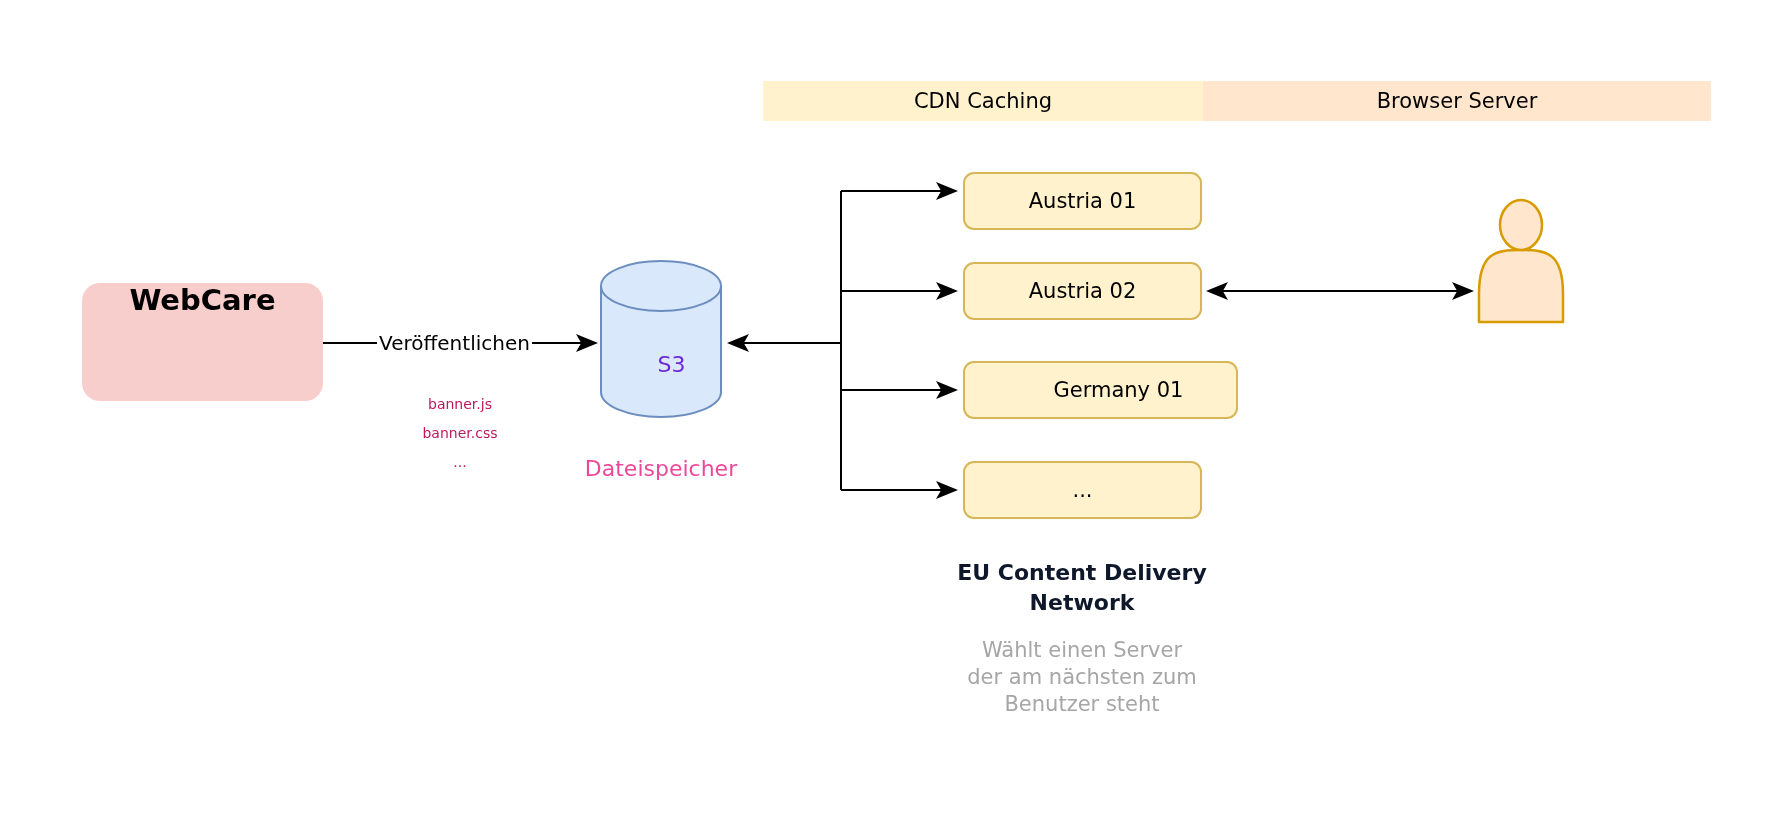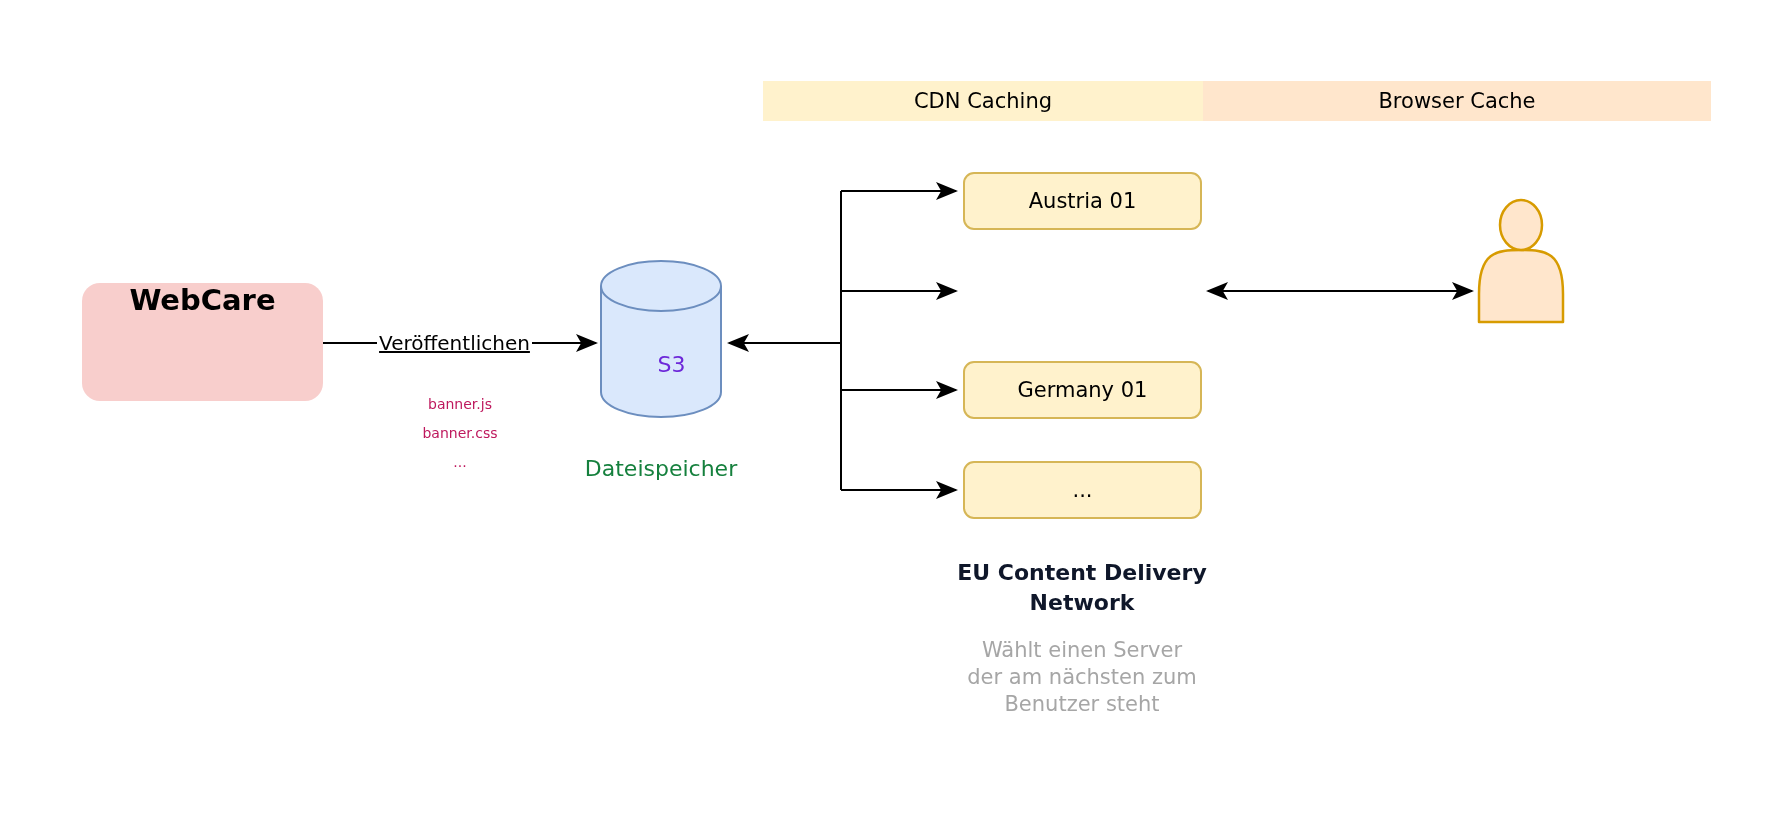--- a/index.html
+++ b/index.html
@@ -48,21 +48,20 @@
   #publish-label {
     left: 377px; top: 329px;
     width: 155px; height: 28px;
     background: #ffffff;
     z-index: 3;
     display: flex;
     align-items: center;
     justify-content: center;
     font-size: 20px;
     color: #000000;
-    text-decoration: underline;
   }
   #publish-files {
     left: 370px; top: 390px;
     width: 180px;
     z-index: 2;
     text-align: center;
     font-size: 14px;
     line-height: 29px;
     color: #be185d;
     white-space: pre-line;
@@ -74,38 +73,38 @@
     text-align: center;
     font-size: 22px;
     color: #6d28d9;
   }
   #storage-caption {
     left: 551px; top: 456px;
     width: 220px;
     z-index: 2;
     text-align: center;
     font-size: 22px;
-    color: #15803d;
+    color: #ec4899;
   }
   .server-box {
     left: 963px;
     width: 235px; height: 54px;
     background: #FFF2CC;
     border: 2px solid #D6B656;
     border-radius: 11px;
     z-index: 2;
     display: flex;
     align-items: center;
     justify-content: center;
     font-size: 21px;
     color: #000000;
   }
   #server-0 { top: 172px; }
   #server-1 { top: 262px; }
-  #server-2 { top: 361px; }
+  #server-2 { top: 361px; padding-left: 36px; }
   #server-3 { top: 461px; }
   #cdn-group-title {
     left: 942px; top: 558px;
     width: 280px;
     z-index: 2;
     text-align: center;
     font-size: 22px;
     font-weight: bold;
     line-height: 30px;
     color: #0f172a;
@@ -166,37 +165,40 @@
     <g>
       <path d="M1479,322 L1479,294 C1479,252 1496,250 1521,250 C1546,250 1563,252 1563,294 L1563,322 Z" fill="#FFE6CC" stroke="#D79B00" stroke-width="2.5" stroke-linejoin="round"></path>
       <ellipse cx="1521" cy="225" rx="21" ry="25" fill="#FFE6CC" stroke="#D79B00" stroke-width="2.5"></ellipse>
     </g>
   </svg>
 
   <div id="band-cdn" class="abs band">
     <span>CDN Caching</span>
   </div>
   <div id="band-browser" class="abs band">
-    <span>Browser Cache</span>
+    <span>Browser Server</span>
   </div>
 
   <div id="webcare-box" class="abs">
     <span>WebCare</span>
   </div>
 
   <div id="publish-label" class="abs">Veröffentlichen</div>
   <div id="publish-files" class="abs">banner.js
 banner.css
 ...</div>
 
   <div id="s3-label" class="abs">S3</div>
   <div id="storage-caption" class="abs">Dateispeicher</div>
 
   <div id="server-0" class="abs server-box">
     <span>Austria 01</span>
+  </div>
+  <div id="server-1" class="abs server-box">
+    <span>Austria 02</span>
   </div>
   <div id="server-2" class="abs server-box">
     <span>Germany 01</span>
   </div>
   <div id="server-3" class="abs server-box">
     <span>...</span>
   </div>
 
   <div id="cdn-group-title" class="abs">EU Content Delivery
 Network</div>

